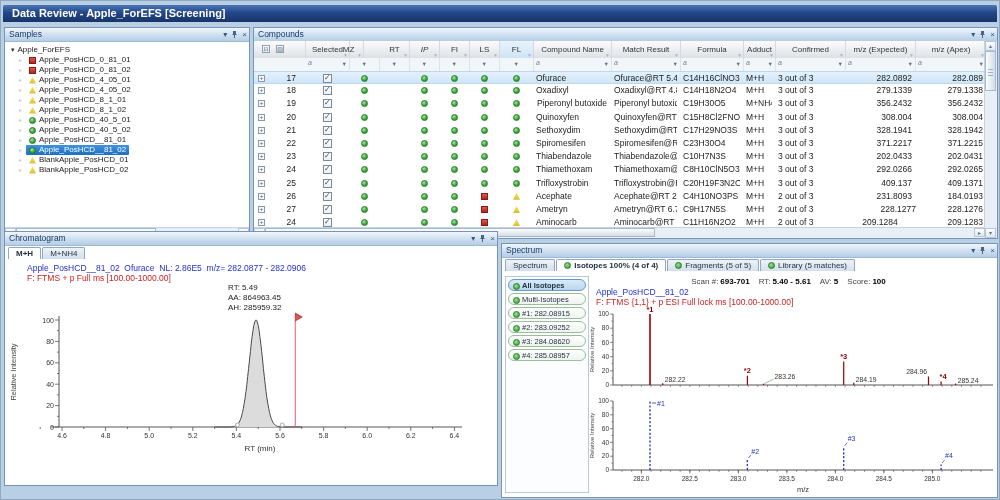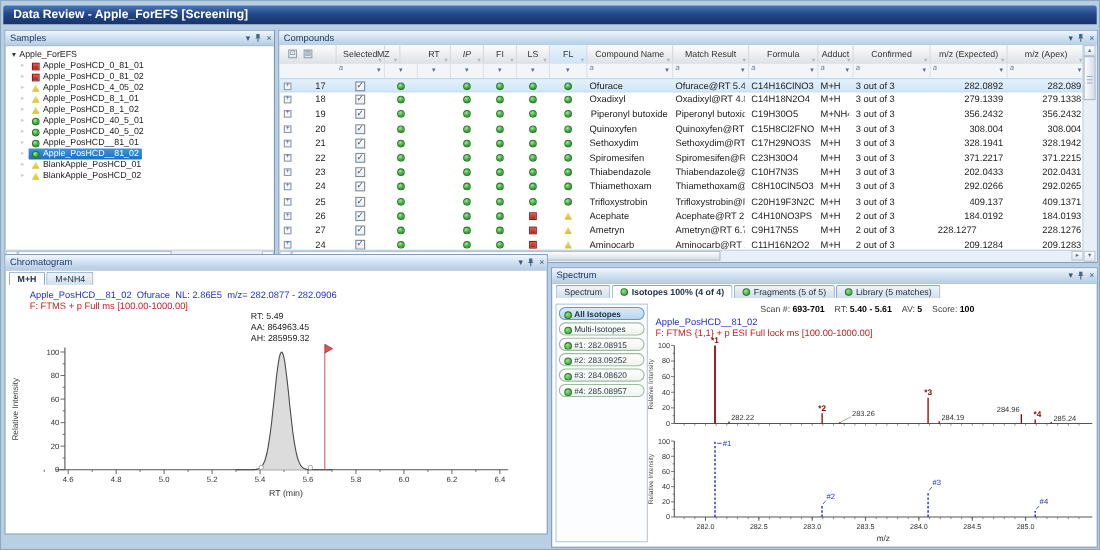--- a/index.html
+++ b/index.html
@@ -107,20 +107,27 @@
           <span class="ghost">▸</span>
           <span class="lblwrap">
             <span class="sic st-red"></span>
             <span>Apple_PosHCD_0_81_02</span>
           </span>
         </div>
         <div class="titem">
           <span class="ghost">▸</span>
           <span class="lblwrap">
             <span class="sic st-yellow"></span>
+            <span>Apple_PosHCD_4_05_01</span>
+          </span>
+        </div>
+        <div class="titem">
+          <span class="ghost">▸</span>
+          <span class="lblwrap">
+            <span class="sic st-yellow"></span>
             <span>Apple_PosHCD_4_05_02</span>
           </span>
         </div>
         <div class="titem">
           <span class="ghost">▸</span>
           <span class="lblwrap">
             <span class="sic st-yellow"></span>
             <span>Apple_PosHCD_8_1_01</span>
           </span>
         </div>
@@ -447,59 +454,59 @@
             <div class="flag sic st-green" style="left: 107px;"></div>
             <div class="flag sic st-green" style="left: 167px;"></div>
             <div class="flag sic st-green" style="left: 197px;"></div>
             <div class="flag sic st-red" style="left: 227px;"></div>
             <div class="flag sic st-yellow" style="left: 259px;"></div>
             <div class="ccell" style="left: 282px; width: 72px;">Acephate</div>
             <div class="ccell" style="left: 360px; width: 63px;">Acephate@RT 2.16</div>
             <div class="ccell" style="left: 429px; width: 57px;">C4H10NO3PS</div>
             <div class="ccell" style="left: 492px; width: 26px;">M+H</div>
             <div class="ccell" style="left: 524px; width: 64px;">2 out of 3</div>
-            <div class="ccell r" style="left: 594px; width: 64px;">184.0192</div>
+            <div class="ccell r" style="left: 594px; width: 64px;">231.8093</div>
             <div class="ccell r" style="left: 664px; width: 65px;">184.0193</div>
           </div>
           <div class="crow">
             <div class="rowexp">+</div>
             <div class="ccell r" style="left: 16px; width: 26px;">27</div>
             <div class="cbx" style="left: 69px;">
               <span class="ck">✓</span>
             </div>
             <div class="flag sic st-green" style="left: 107px;"></div>
             <div class="flag sic st-green" style="left: 167px;"></div>
             <div class="flag sic st-green" style="left: 197px;"></div>
             <div class="flag sic st-red" style="left: 227px;"></div>
             <div class="flag sic st-yellow" style="left: 259px;"></div>
             <div class="ccell" style="left: 282px; width: 72px;">Ametryn</div>
             <div class="ccell" style="left: 360px; width: 63px;">Ametryn@RT 6.77</div>
             <div class="ccell" style="left: 429px; width: 57px;">C9H17N5S</div>
             <div class="ccell" style="left: 492px; width: 26px;">M+H</div>
             <div class="ccell" style="left: 524px; width: 64px;">2 out of 3</div>
-            <div class="ccell r" style="left: 570px; width: 64px;">228.1277</div>
+            <div class="ccell r" style="left: 598px; width: 64px;">228.1277</div>
             <div class="ccell r" style="left: 664px; width: 65px;">228.1276</div>
           </div>
           <div class="crow">
             <div class="rowexp">+</div>
             <div class="ccell r" style="left: 16px; width: 26px;">24</div>
             <div class="cbx" style="left: 69px;">
               <span class="ck">✓</span>
             </div>
             <div class="flag sic st-green" style="left: 107px;"></div>
             <div class="flag sic st-green" style="left: 167px;"></div>
             <div class="flag sic st-green" style="left: 197px;"></div>
             <div class="flag sic st-red" style="left: 227px;"></div>
             <div class="flag sic st-yellow" style="left: 259px;"></div>
             <div class="ccell" style="left: 282px; width: 72px;">Aminocarb</div>
             <div class="ccell" style="left: 360px; width: 63px;">Aminocarb@RT 2.31</div>
             <div class="ccell" style="left: 429px; width: 57px;">C11H16N2O2</div>
             <div class="ccell" style="left: 492px; width: 26px;">M+H</div>
             <div class="ccell" style="left: 524px; width: 64px;">2 out of 3</div>
-            <div class="ccell r" style="left: 594px; width: 64px;">209.1284</div>
+            <div class="ccell r" style="left: 594px; width: 64px; text-align: center;">209.1284</div>
             <div class="ccell r" style="left: 664px; width: 65px;">209.1283</div>
           </div>
         </div>
       </div>
     <div class="vscroll">
       <div class="arr" style="top:0;">▴</div>
       <div class="thumb" style="top:10px;height:40px;">
         <div class="grip" style="top:17px;"></div>
           <div class="grip" style="top:20px;"></div>
           <div class="grip" style="top:23px;"></div>

